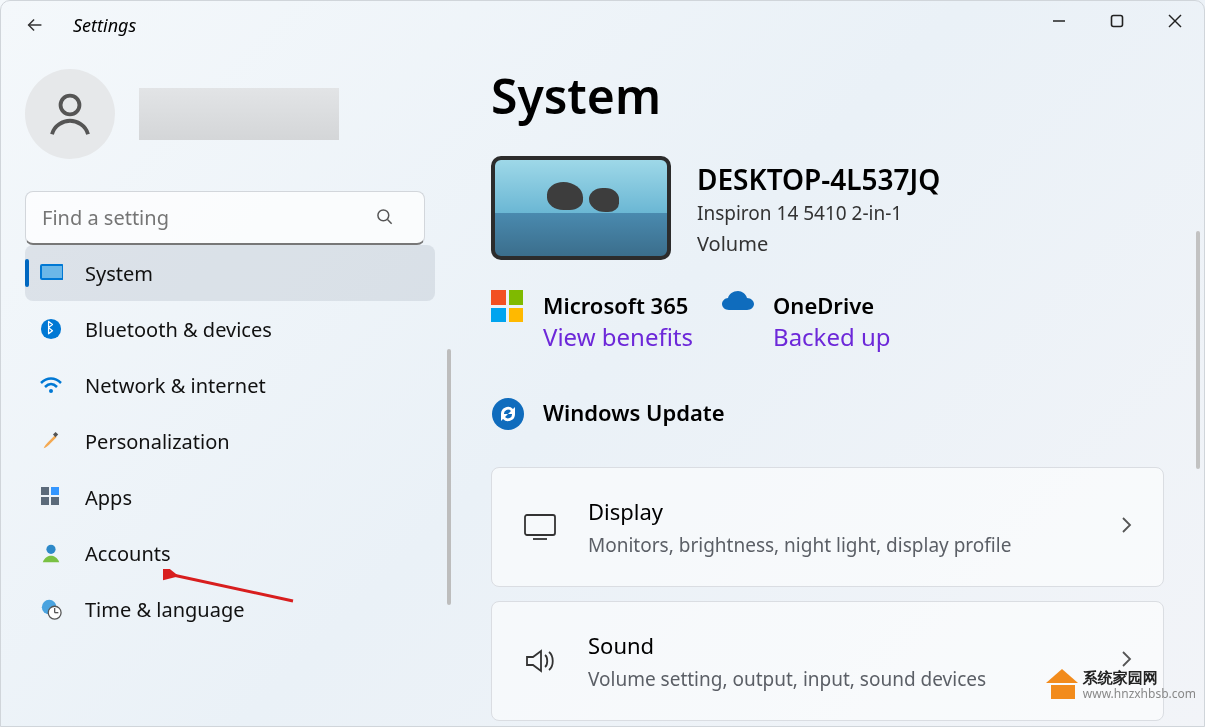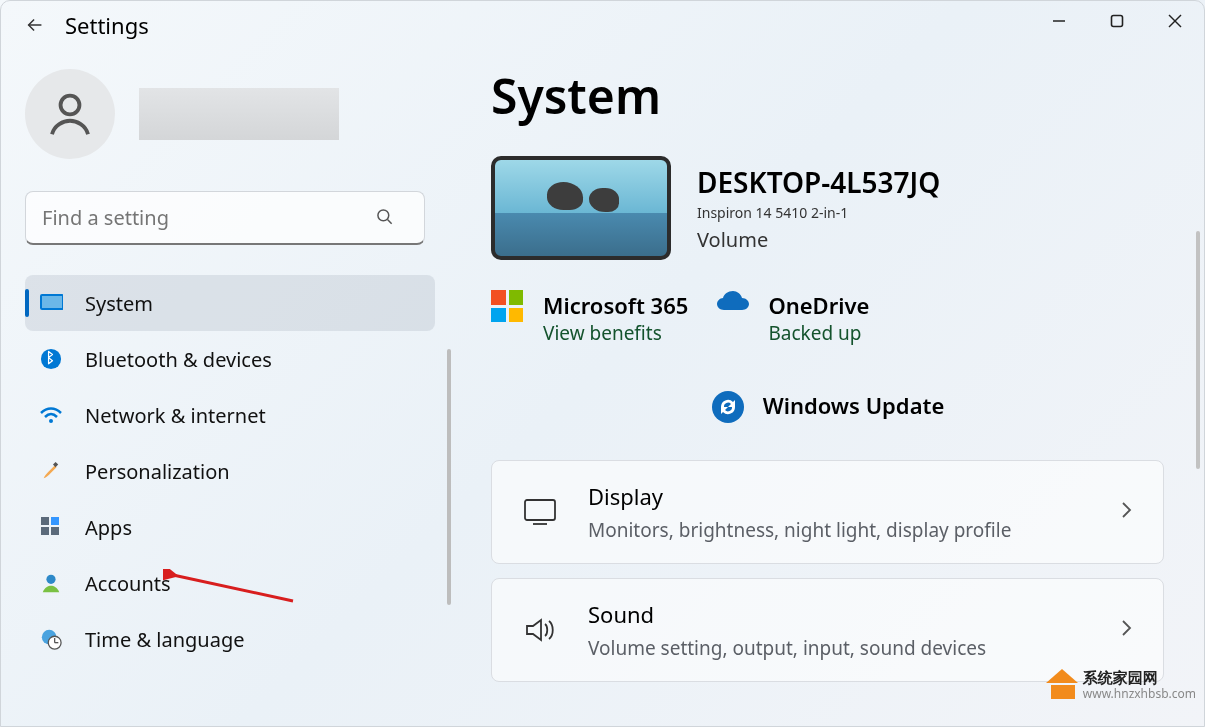--- a/index.html
+++ b/index.html
@@ -1,55 +1,55 @@
 <!DOCTYPE html>
 <html><head>
 <meta charset="utf-8">
 <style>
   * { box-sizing: border-box; margin: 0; padding: 0; font-family: "Segoe UI", system-ui, sans-serif; }
   body { width: 1205px; height: 727px; background: linear-gradient(135deg, #f4f8fb 0%, #eaf1f7 50%, #f2f4f8 100%); overflow: hidden; position: relative; border: 1px solid #d0d5da; border-radius: 10px 10px 0 0; }
   .titlebar { display: flex; align-items: center; height: 48px; padding-left: 14px; }
   .back-arrow { width: 40px; height: 40px; display:flex; align-items:center; justify-content:center; color:#333; cursor:pointer; }
-  .title { font-size: 22px; margin-left: 10px; }
+  .title { font-size: 18px; margin-left: 18px; font-style: italic; }
   .win-controls { position: absolute; top: 0; right: 0; display:flex; }
   .win-btn { width: 58px; height: 40px; display:flex; align-items:center; justify-content:center; cursor:pointer; }
   .columns { display:flex; height: calc(100% - 48px); }
   .sidebar { width: 450px; padding: 20px 16px 0 24px; position:relative; }
   .user-row { display:flex; align-items:center; gap: 24px; margin-bottom: 32px; }
   .avatar { width: 90px; height: 90px; border-radius: 50%; background:#e6e8ea; display:flex; align-items:center; justify-content:center; }
   .avatar svg { width: 54px; height:54px; color:#555; }
   .user-name-slot { width: 200px; height:52px; background:linear-gradient(#e2e4e6,#d4d6d8); }
-  .search-box { position:relative; margin-bottom: 30px; }
+  .search-box { position:relative; }
   .search-input { width: 400px; height: 54px; border-radius: 8px; border:1px solid #d2d6db; border-bottom: 2px solid #777; background: rgba(255,255,255,0.7); font-size: 20px; padding-left: 16px; outline:none; }
   .search-icon { position:absolute; right: 40px; top: 16px; color:#555; }
   .nav { display:flex; flex-direction:column; }
   .nav-item { display:flex; align-items:center; height:56px; gap: 22px; padding-left: 14px; border-radius: 8px; cursor:pointer; font-size: 20px; color:#111; }
   .nav-item.active { background: rgba(180,190,200,0.35); position:relative; }
   .nav-item.active::before { content:""; position:absolute; left:0; top:14px; bottom:14px; width:4px; background:#0067c0; border-radius:3px; }
   .nav-icon { width:24px; height:24px; display:flex; align-items:center; justify-content:center; }
   .sidebar-scroll { position:absolute; right:0; top:300px; width:4px; height:256px; background:#bdbdbd; border-radius:4px; }
   .main { flex:1; padding: 14px 40px 0 40px; position:relative; overflow:hidden; }
   .page-title { font-size: 48px; font-weight:600; margin-bottom: 28px; }
   .device-row { display:flex; gap: 26px; align-items:center; margin-bottom: 30px; }
   .device-thumb { width:180px; height:104px; border-radius:10px; border:4px solid #2c2c2c; background: linear-gradient(#9ed8e8,#6bb7d4 55%,#4a8aaf 55%,#3b6e8c); position:relative; overflow:hidden; }
   .rock { position:absolute; background:#3d3d3d; }
   .rock1 { left:52px; bottom:46px; width:36px; height:28px; border-radius:50% 60% 40% 50%; }
   .rock2 { left:94px; bottom:44px; width:30px; height:24px; border-radius:50% 50% 40% 60%; }
   .device-name { font-size: 28px; font-weight:600; }
-  .device-model { font-size: 14px; color:#333; margin-top:2px; }
+  .device-model { font-size: 19px; color:#333; margin-top:2px; }
   .rename { font-size: 20px; color:#333; margin-top:4px; cursor:pointer; }
   .tiles { display:flex; flex-wrap:wrap; gap: 44px 28px; margin-bottom: 34px; }
-  .tile { display:flex; gap:16px; align-items:flex-start; cursor:pointer;justify-content:center; }
+  .tile { display:flex; gap:16px; align-items:flex-start; cursor:pointer; }
   .tile-icon { width:36px; height:36px; }
   .ms-logo { display:grid; grid-template-columns:1fr 1fr; grid-template-rows:1fr 1fr; gap:3px; width:32px; height:32px; }
   .ms-logo div:nth-child(1){background:#f25022;} .ms-logo div:nth-child(2){background:#7fba00;}
   .ms-logo div:nth-child(3){background:#00a4ef;} .ms-logo div:nth-child(4){background:#ffb900;}
   .tile-title { font-size: 22px; font-weight:600; }
-  .tile-sub { font-size: 19px; color:#14532d; }
-  .card { border:1px solid #dadde2; border-radius:8px; background:rgba(255,255,255,0.55); padding: 20px 30px; display:flex; align-items:center; gap: 30px; margin-bottom: 14px; cursor:pointer; }
+  .tile-sub { font-size: 24px; color:#6d28d9; }
+  .card { border:1px solid #dadde2; border-radius:8px; background:rgba(255,255,255,0.55); padding: 28px 30px; display:flex; align-items:center; gap: 30px; margin-bottom: 14px; cursor:pointer; }
   .card-icon { width:36px; height:36px; display:flex; align-items:center; justify-content:center; color:#333; }
   .card-text .card-title { font-size:22px; font-weight:400; }
   .card-text .card-sub { font-size:19px; color:#5b5f66; margin-top:6px; }
   .chev { margin-left:auto; color:#555; }
   .main-scroll { position:absolute; right:4px; top:182px; width:4px; height:238px; background:#c2c2c2; border-radius:4px; }
   .red-arrow { position:absolute; left:162px; top:568px; pointer-events:none; }
   .watermark { position:absolute; right:8px; bottom:24px; display:flex; align-items:center; gap:6px; }
   .wm-house { width:30px; height:26px; position:relative; }
   .wm-roof { width:0; height:0; border-left:16px solid transparent; border-right:16px solid transparent; border-bottom:14px solid #f28b1c; position:absolute; top:-4px; left:-1px; }
   .wm-base { width:24px; height:14px; background:#f28b1c; position:absolute; bottom:0; left:4px; }

